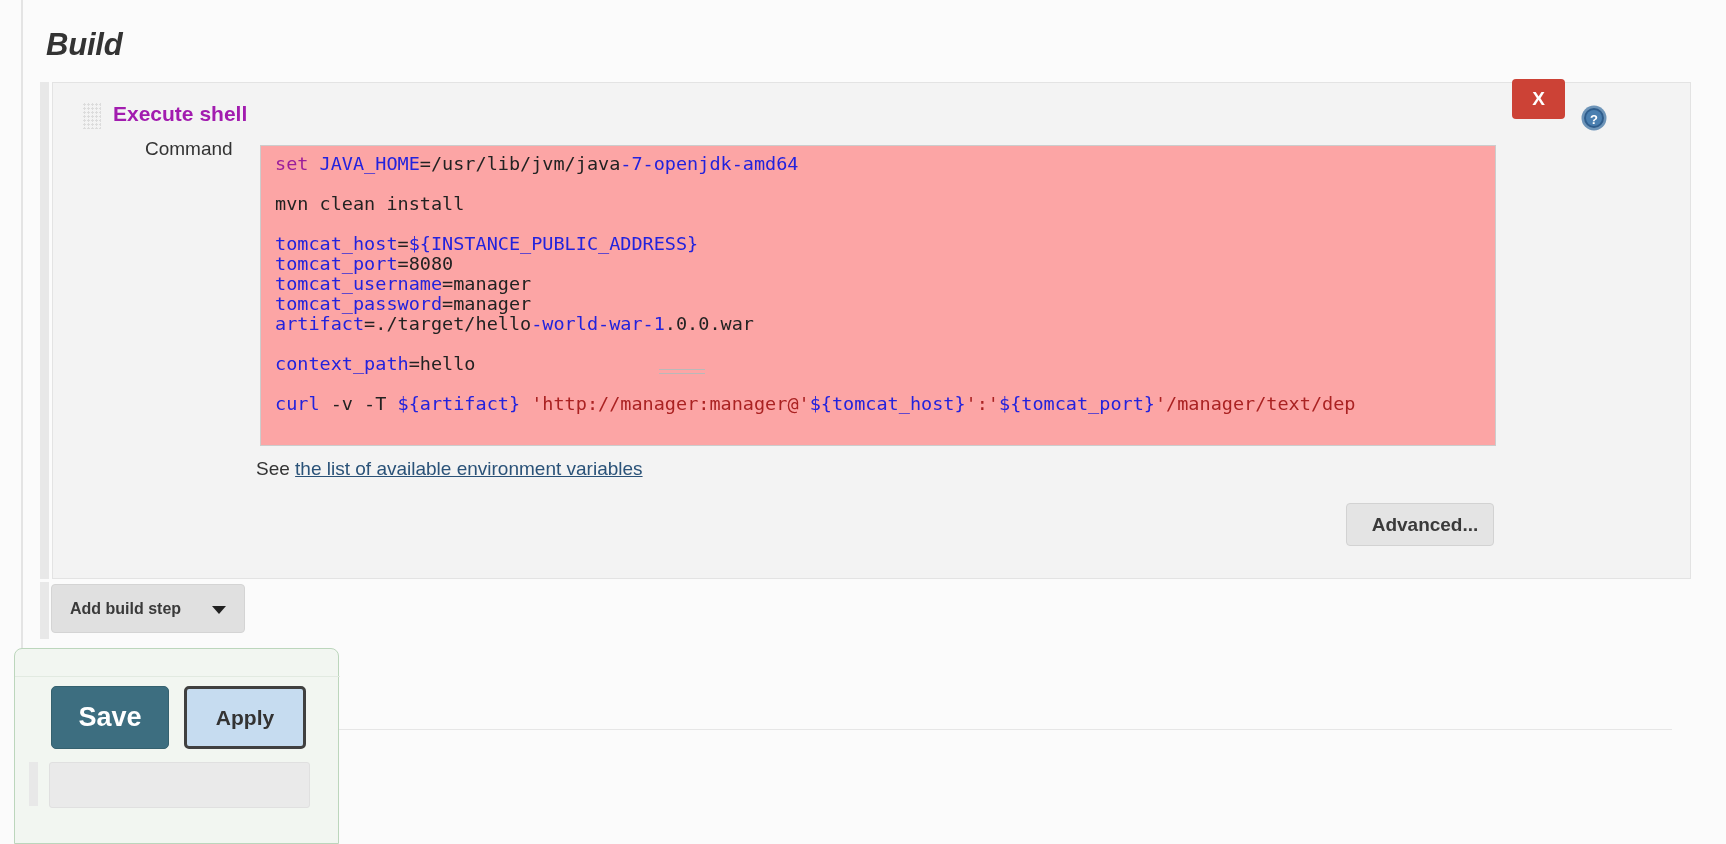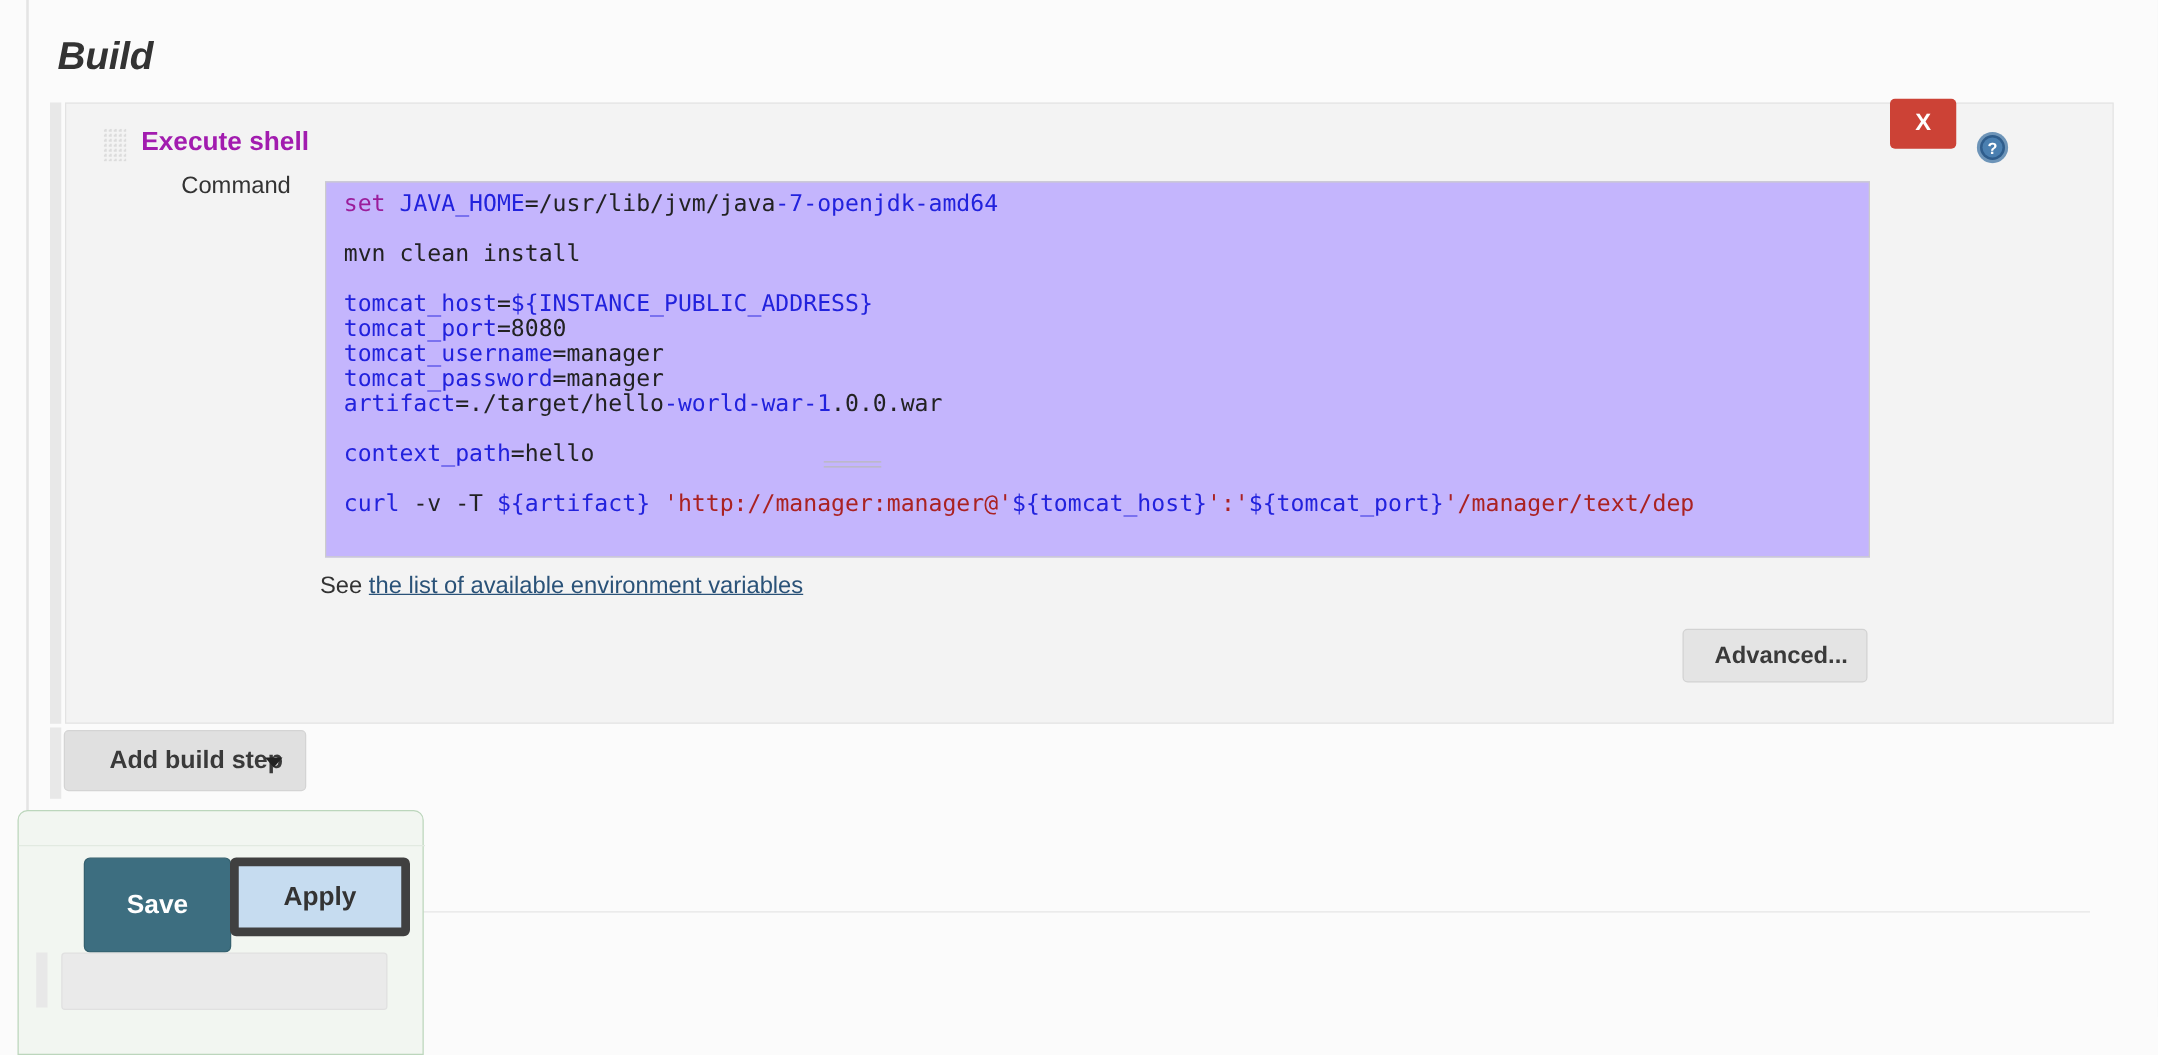--- a/index.html
+++ b/index.html
@@ -128,21 +128,21 @@
     top: 55px;
     font-size: 19px;
     color: #333;
   }
   .command-box {
     position: absolute;
     left: 207px;
     top: 62px;
     width: 1236px;
     height: 301px;
-    background: #c4b5fd;
+    background: #fca5a5;
     border: 1px solid #ccc;
     box-sizing: border-box;
     overflow: hidden;
     text-decoration: underline;
   }
   .code {
     position: absolute;
     left: 14px;
     top: 8px;
     width: 1500px;
@@ -222,25 +222,25 @@
   .add-step-btn {
     position: absolute;
     left: 11px;
     top: 2px;
     width: 194px;
     height: 49px;
     background: #e0e0e0;
     border: 1px solid #d4d4d4;
     border-radius: 4px;
     font-family: "Liberation Sans", sans-serif;
-    font-size: 20px;
+    font-size: 16px;
     font-weight: bold;
     color: #3a3a3a;
     cursor: pointer;
-    text-align: center;
+    text-align: left;
     padding: 0 0 0 18px;
     box-sizing: border-box;
   }
   .caret {
     position: absolute;
     right: 18px;
     top: 21px;
     width: 0; height: 0;
     border-left: 7px solid transparent;
     border-right: 7px solid transparent;
@@ -277,39 +277,38 @@
     top: 27px;
     width: 325px;
     height: 1px;
     background: #e2eae1;
   }
   .save-btn {
     position: absolute;
     left: 36px;
     top: 37px;
     width: 118px;
-    height: 76px;
+    height: 63px;
     background: #3d6e80;
     border: 1px solid #35616f;
     border-radius: 5px;
     color: #ffffff;
     font-family: "Liberation Sans", sans-serif;
-    font-size: 21px;
-    font-weight: bold;
-    cursor: pointer;
-    margin-left: 16px;
+    font-size: 27px;
+    font-weight: bold;
+    cursor: pointer;
   }
   .apply-btn {
     position: absolute;
     left: 169px;
     top: 37px;
-    width: 144px;
+    width: 122px;
     height: 63px;
     background: #c6dcf0;
-    border: 7px solid #404040;
+    border: 3px solid #404040;
     border-radius: 5px;
     color: #333;
     font-family: "Liberation Sans", sans-serif;
     font-size: 21px;
     font-weight: bold;
     cursor: pointer;
   }
   .save-bar-slot {
     position: absolute;
     left: 34px;

